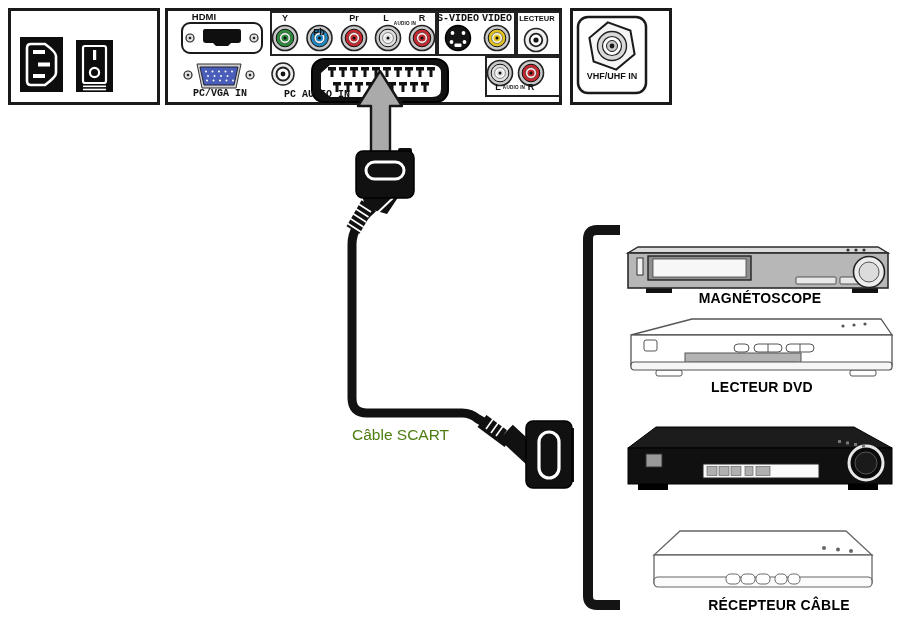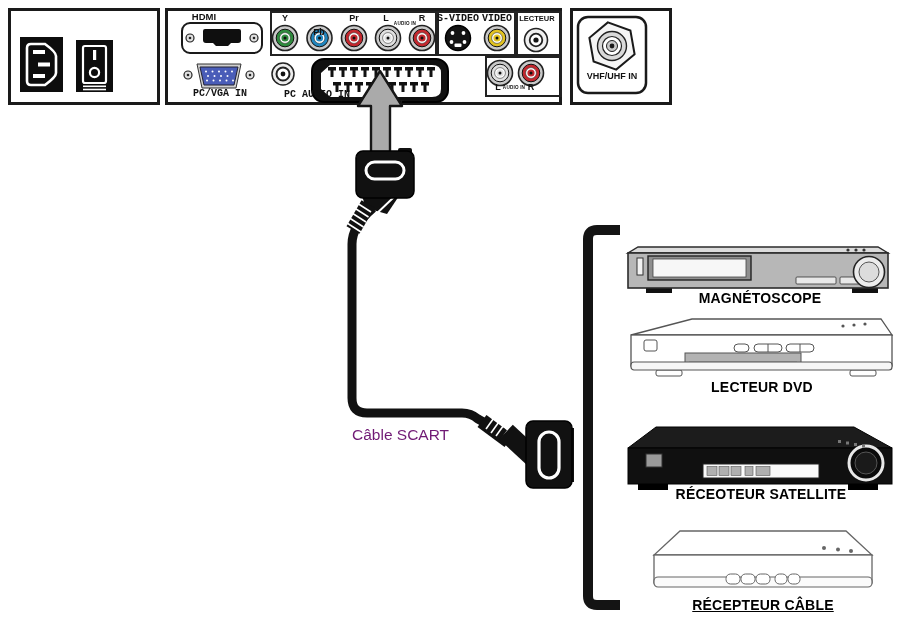--- a/index.html
+++ b/index.html
@@ -7,21 +7,21 @@
          font-family:"Liberation Sans",sans-serif;}
   .frame{position:absolute;border:3px solid #1a1a1a;background:#fff;box-sizing:content-box;}
   .innerframe{position:absolute;border:2px solid #222;box-sizing:content-box;background:transparent;}
   #gfx{position:absolute;left:0;top:0;width:899px;height:623px;}
   .lbl{position:absolute;font-weight:bold;color:#111;white-space:nowrap;
        transform:translateX(-50%);line-height:1;}
   .fs95{font-size:9.5px;} .fs9{font-size:9px;} .fs85{font-size:10px;font-family:Liberation Mono, monospace;}
   .fs75{font-size:7.5px;} .tiny{font-size:4.6px;letter-spacing:.2px;}
   .dev-lbl{position:absolute;font-weight:bold;font-size:14px;color:#000;text-align:center;
            letter-spacing:.2px;white-space:nowrap;line-height:1;}
-  .cable-lbl{position:absolute;font-size:15.5px;color:#701a75;white-space:nowrap;line-height:1;}
+  .cable-lbl{position:absolute;font-size:15.5px;color:#4d7c0f;white-space:nowrap;line-height:1;}
 </style>
 </head>
 <body>
 
 <div id="stage">
 
   <div class="frame" style="left:8px;top:8px;width:146px;height:91px;"></div>
   <div class="frame" style="left:165px;top:8px;width:391px;height:91px;"></div>
   <div class="frame" style="left:570px;top:8px;width:96px;height:91px;"></div>
 
@@ -282,16 +282,15 @@
   <div class="lbl fs85" style="left:297px;top:90px;margin-left:20px;">PC AUDIO IN</div>
   <div class="lbl fs9" style="left:498px;top:83px;">L</div>
   <div class="lbl tiny" style="left:514px;top:85.5px;">AUDIO IN</div>
   <div class="lbl fs9" style="left:531px;top:83px;">R</div>
   <div class="lbl fs9" style="left:612px;top:72px;">VHF/UHF IN</div>
 
   <div class="cable-lbl" style="left:352px;top:427px;">Câble SCART</div>
 
   <div class="dev-lbl" style="left:628px;width:268px;top:380px;">LECTEUR DVD</div>
   <div class="dev-lbl" style="left:626px;width:268px;top:291px;">MAGNÉTOSCOPE</div>
-  <div class="dev-lbl" style="left:626px;width:270px;top:487px;">RÉCEOTEUR SATELLITE</div>
-  <div class="dev-lbl" style="left:648px;width:230px;top:598px;text-decoration:underline;">RÉCEPTEUR CÂBLE</div>
+  <div class="dev-lbl" style="left:664px;width:230px;top:598px;">RÉCEPTEUR CÂBLE</div>
 
 </div>
 
 </body></html>

